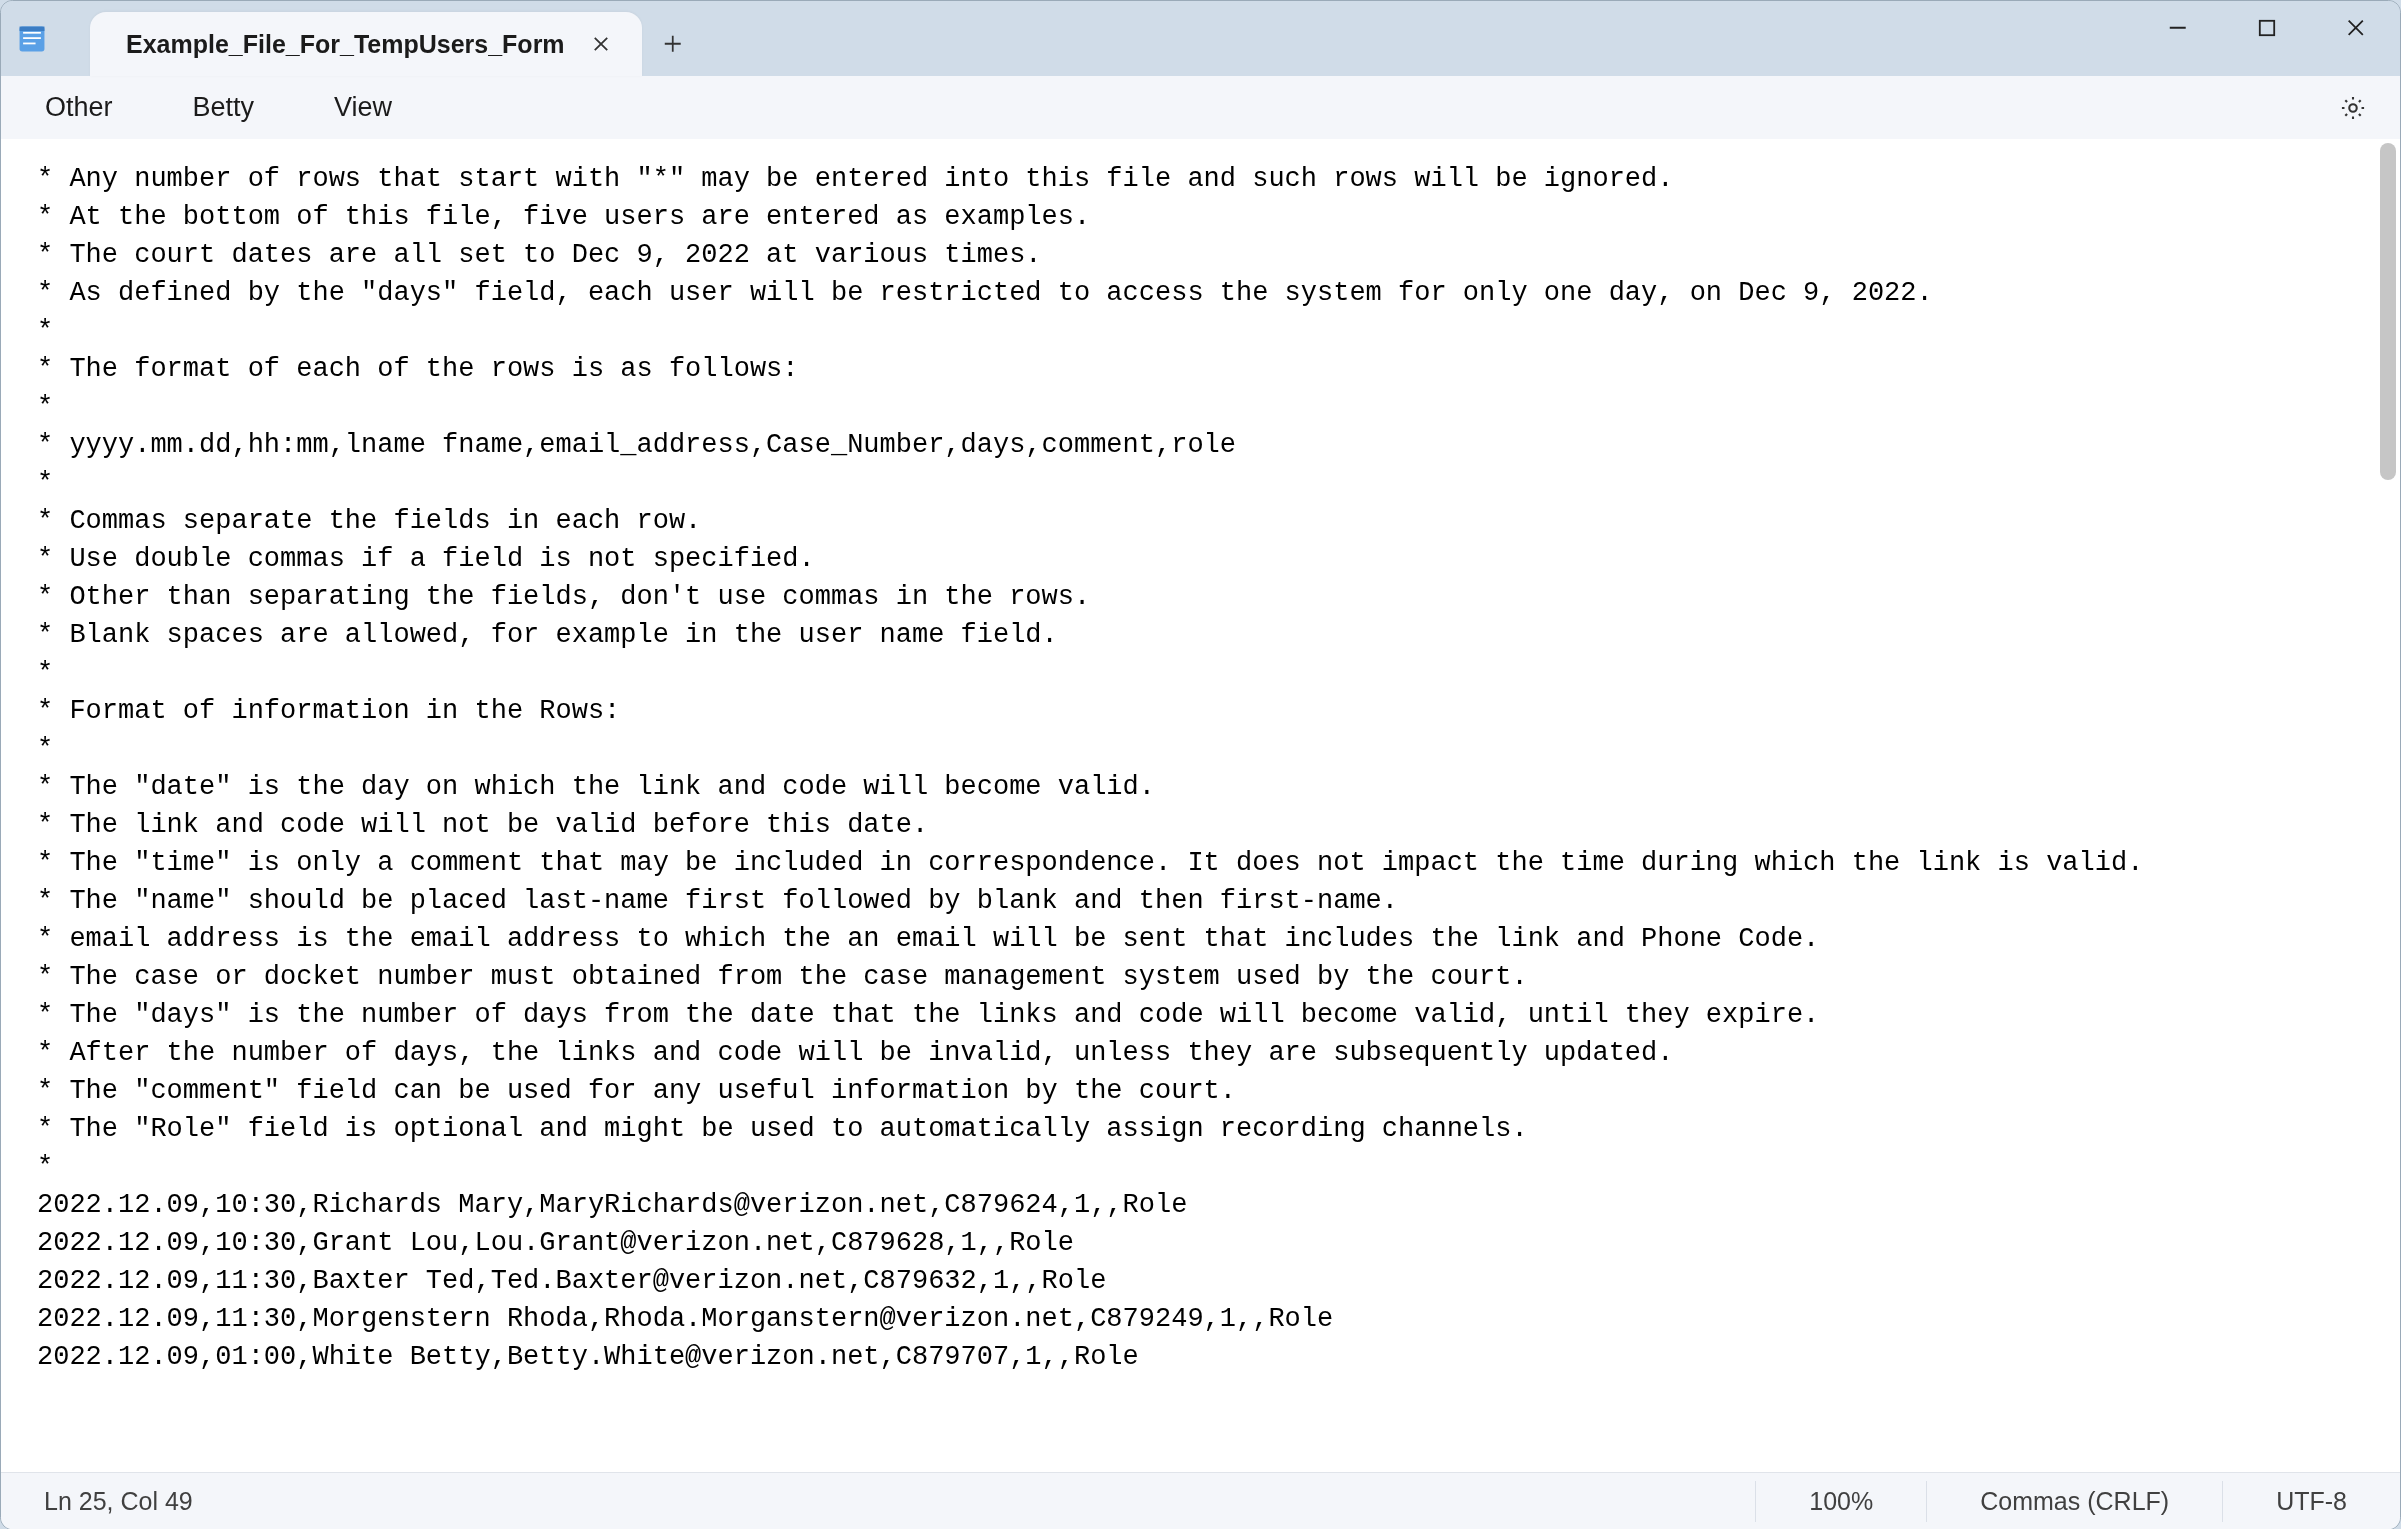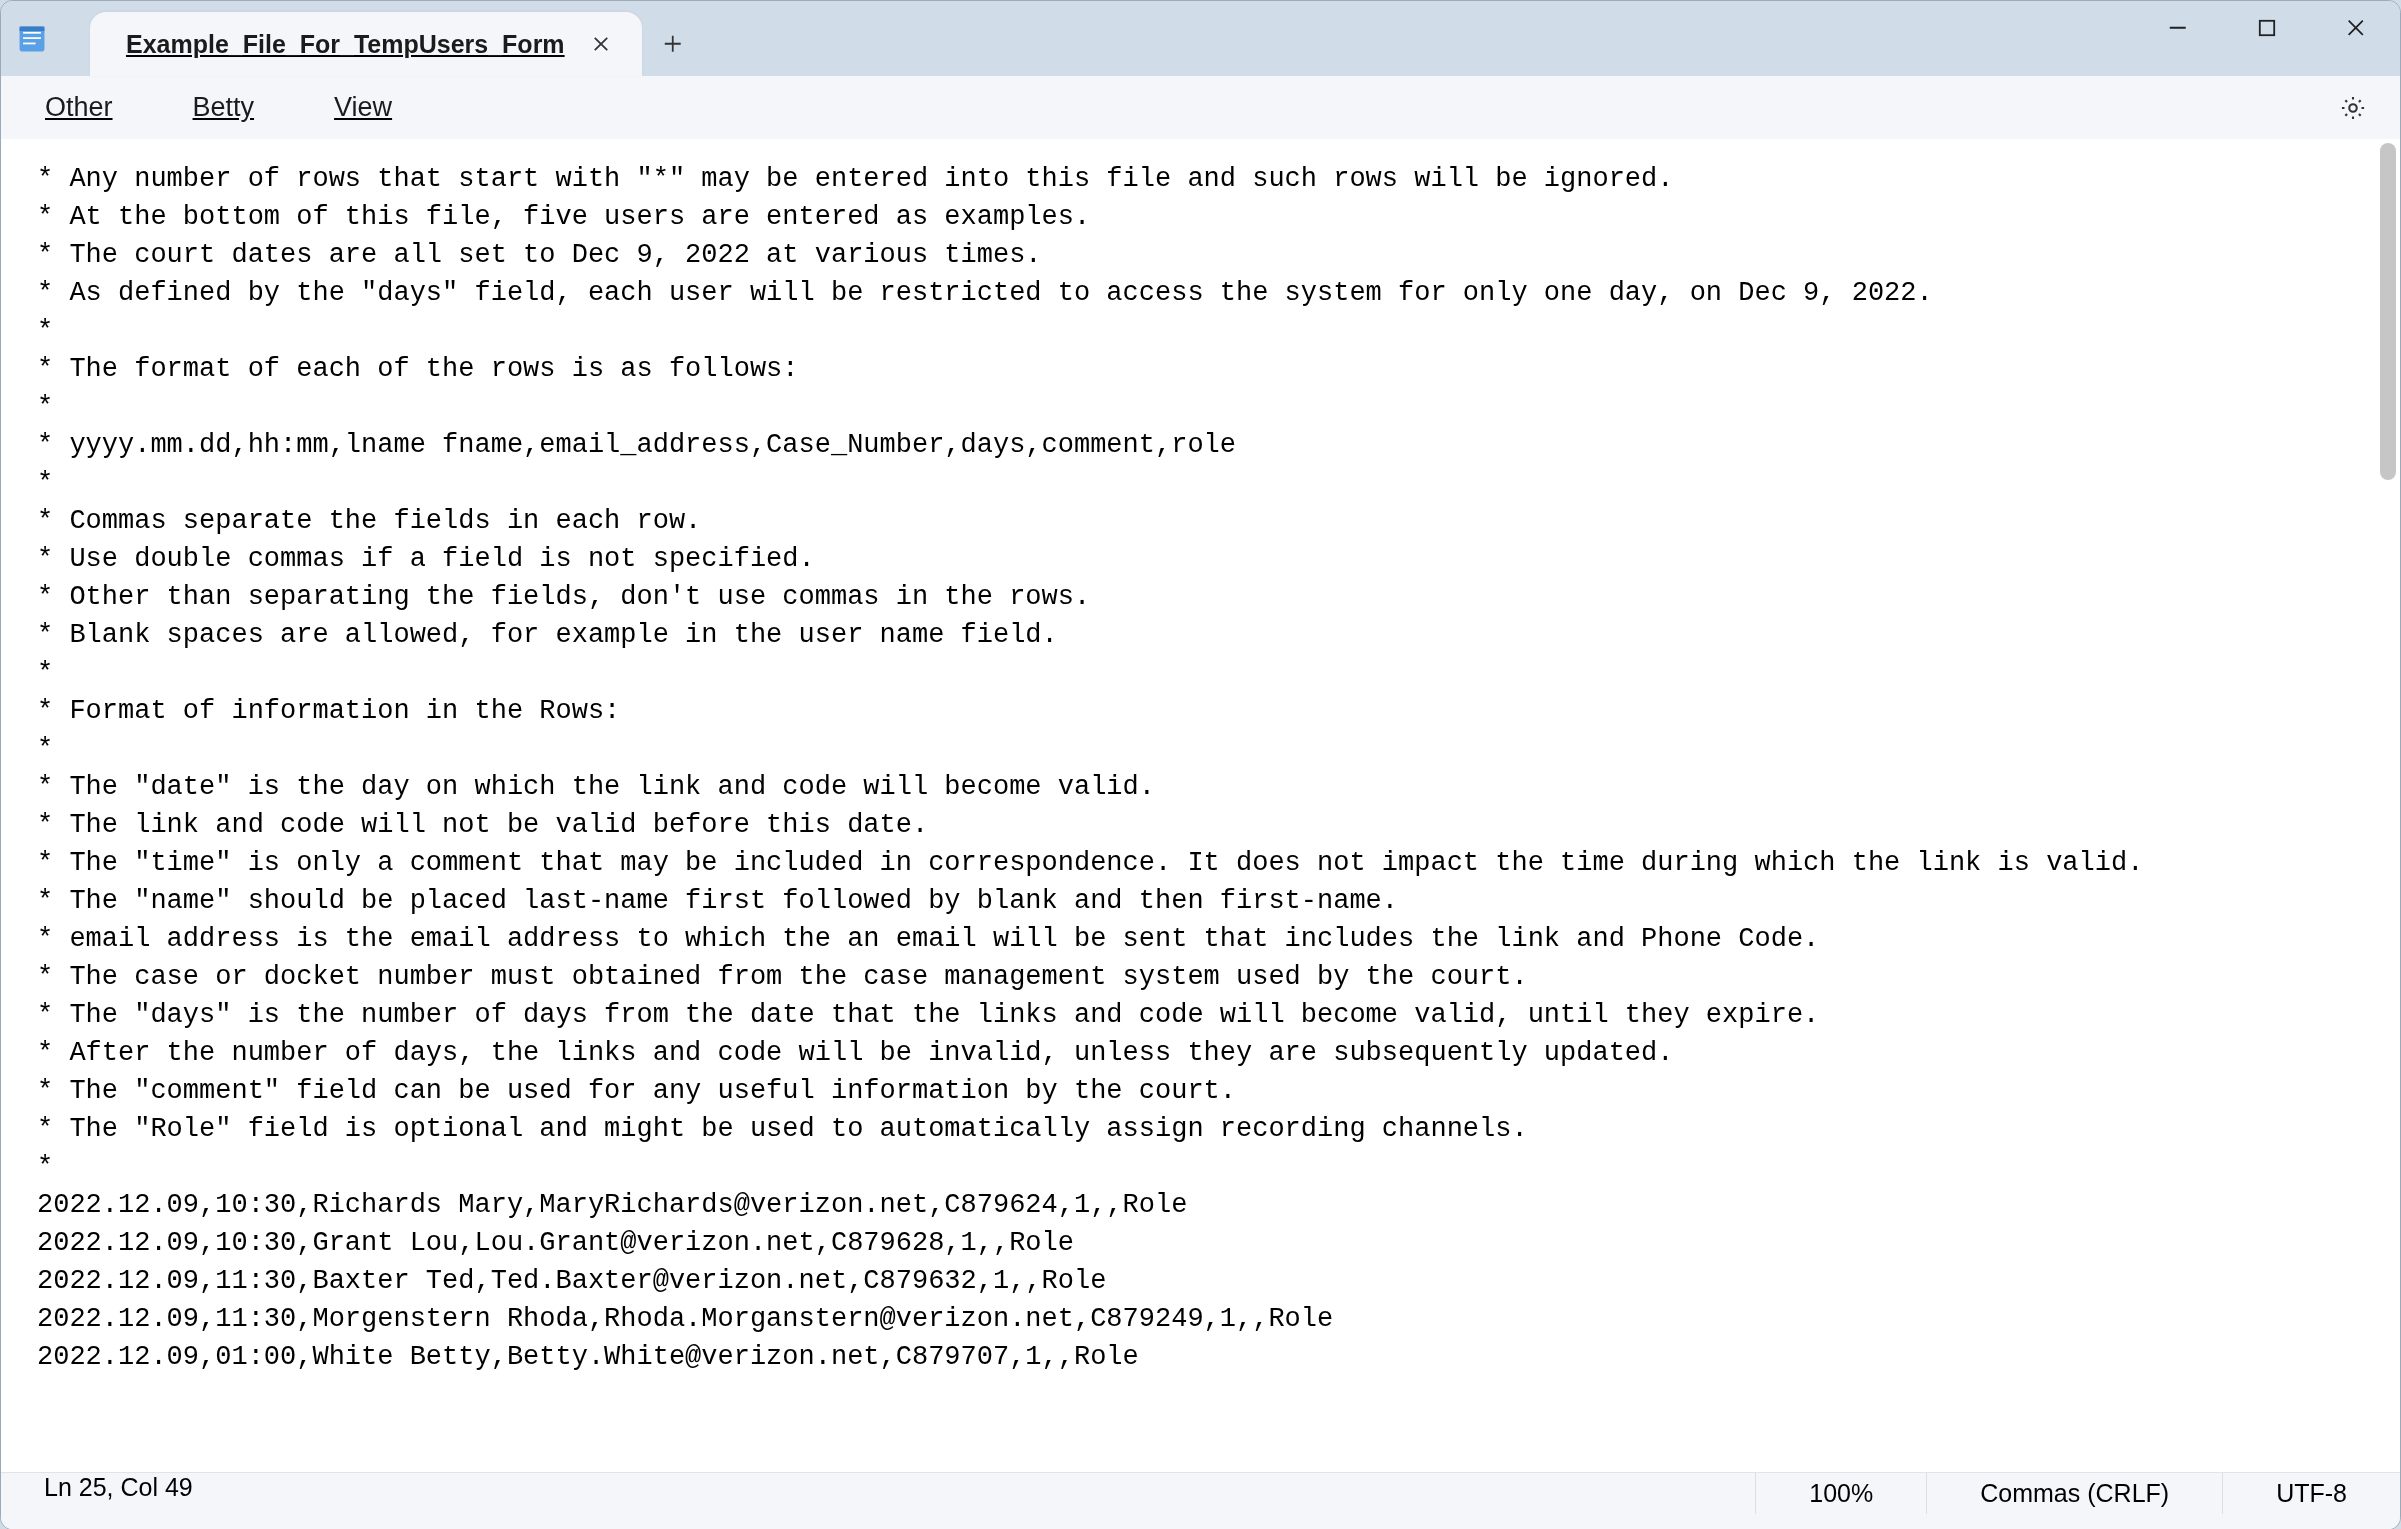--- a/index.html
+++ b/index.html
@@ -11,21 +11,20 @@
       position: relative;
       overflow: hidden;
     }
     .window {
       position: absolute;
       left: 0; top: 0; right: 0; bottom: 0;
       background: #d0dce8;
       border: 0.9px solid #9aaab8;
       border-radius: 12.4px;
       overflow: hidden;
-      text-decoration: underline;
     }
     .titlebar {
       height: 75px;
       background: #d0dce8;
       display: flex;
       align-items: flex-start;
       position: relative;
     }
     .app-icon {
       width: 62px;
@@ -120,22 +119,23 @@
       background: #c6c6c6;
       border-radius: 8px;
     }
     .statusbar {
       position: absolute;
       left: 0; right: 0; bottom: 0;
       height: 57px;
       background: #f4f6fa;
       border-top: 0.9px solid #e0e4ea;
       display: flex;
+      align-items: center;
       font-size: 25px;
-      color: #000000;
+      color: #404040;
     }
     .status-left { padding-left: 43px; flex: 1; }
     .status-cell {
       padding: 0 53px;
       border-left: 0.9px solid #dbe0e8;
       height: 41px;
       display: flex; align-items: center;
     }
   </style>
 </head>

